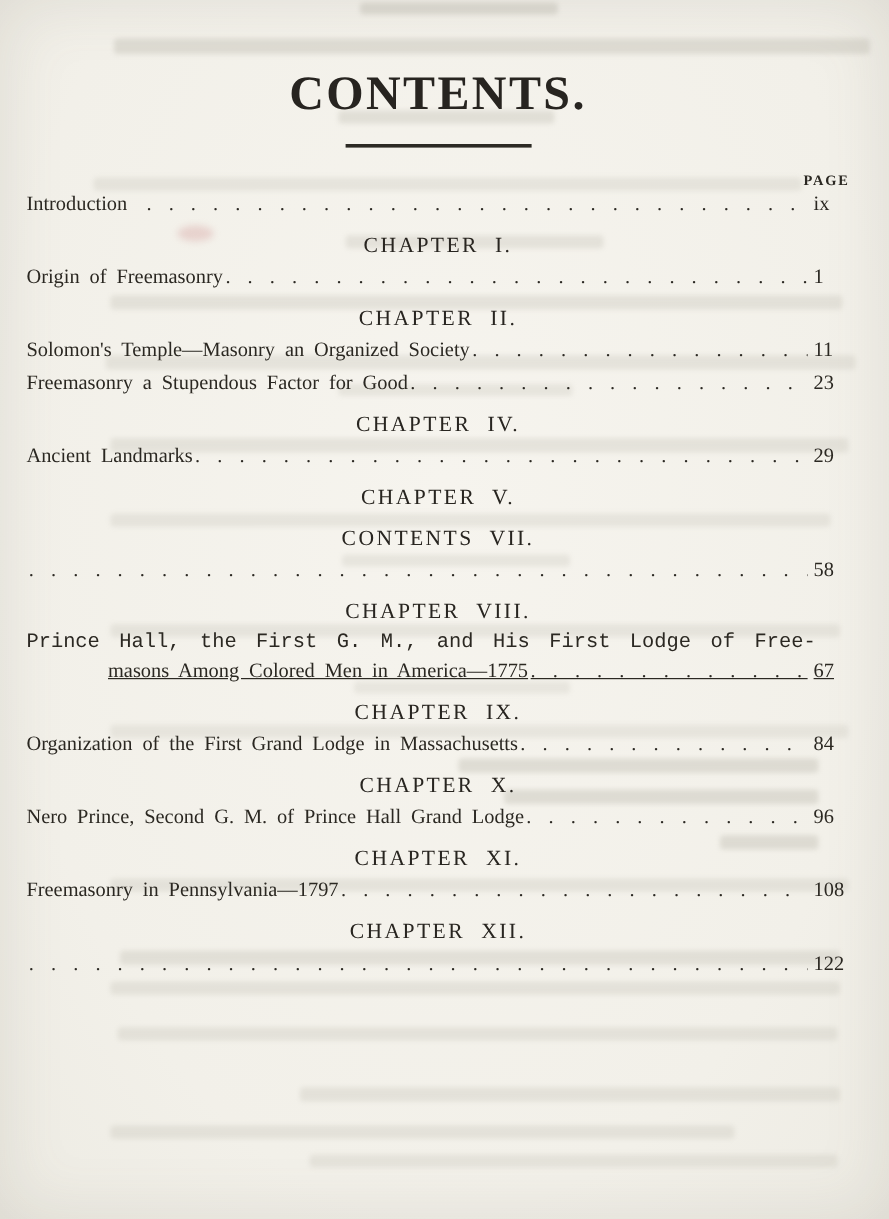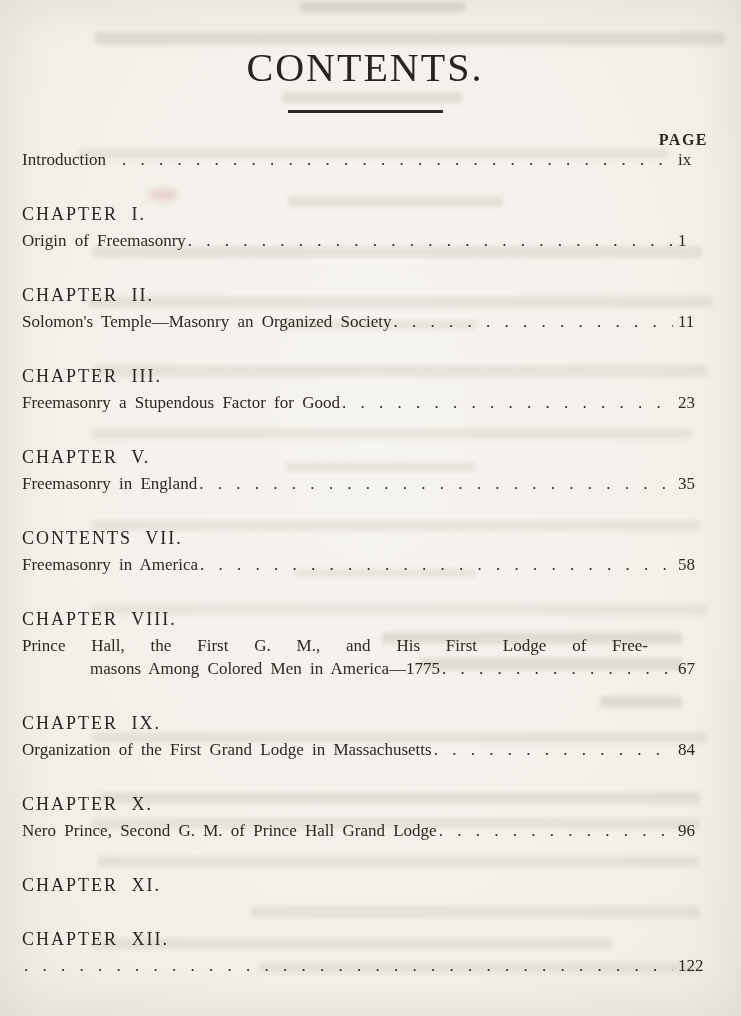--- a/index.html
+++ b/index.html
@@ -24,66 +24,67 @@
   }
   .smudge {
     position: absolute;
     background: rgba(205,140,140,.30);
     border-radius: 50%;
     filter: blur(3px);
   }
   .content { position: relative; z-index: 1; padding: 0 33px 0 22px; }
 
   .doc-title {
-    margin: 2px;
+    margin: 12px;
     padding-top: 44px;
     text-align: center;
     font-size: 40px;
     line-height: 44px;
-    font-weight: normal;
+    font-weight: bold;
     letter-spacing: 2px;
     color: #272420;
   }
   .title-rule {
     width: 155px;
     height: 3px;
     background: #2c2a24;
     margin: 20px auto 0 auto;
   }
   .page-col-label {
     margin-top: 20px;
     text-align: right;
-    font-size: 16px;
+    font-size: 12px;
     font-weight: bold;
     letter-spacing: 1.5px;
     line-height: 14px;
     color: #2b2822;
   }
 
   .entry-line {
     display: flex;
     align-items: baseline;
     font-size: 17px;
     line-height: 20px;
     word-spacing: 4px;
     white-space: nowrap;
   }
   .intro-row { margin-top: 3px; }
   .intro-row .leader { margin-left: 16px; }
 
   .chap-heading {
-    margin-top: 34px;
+    margin-top: 14px;
+    text-align: center;
     font-size: 18px;
     line-height: 20px;
     letter-spacing: 2px;
     word-spacing: 7px;
     color: #282520;
   }
   .entry { margin-top: 7px; }
-  .entry .entry-line + .entry-line { margin-top: 3px; }
+  .entry .entry-line + .entry-line { margin-top: 3px; text-decoration: underline; }
 
   .etext { flex: 0 0 auto; }
   .leader {
     flex: 1 1 auto;
     overflow: hidden;
     min-width: 10px;
     margin: 0 5px 0 2px;
     white-space: nowrap;
   }
   .leader::before {
@@ -95,20 +96,21 @@
     min-width: 30px;
     text-align: left;
   }
 
   .entry-line.justify {
     display: block;
     text-align: justify;
     text-align-last: justify;
     padding-right: 60px;
     word-spacing: 6px;
+    font-family: Liberation Mono, monospace;
   }
   .entry-line.indent { margin-left: 68px; }
 </style>
 </head>
 <body>
 
 <div class="page">
   <div class="bleed-layer" id="bleed-layer">
       <div class="bleed-mark" style="left: 300px; top: 2px; width: 165px; height: 10px; opacity: 0.38;"></div>
       <div class="bleed-mark" style="left: 95px; top: 32px; width: 630px; height: 13px; opacity: 0.34;"></div>
@@ -165,48 +167,49 @@
       <div class="entry">
             <div class="entry-line">
               <span class="etext">Solomon's Temple—Masonry an Organized Society</span>
               <span class="leader"></span>
               <span class="pagenum">11</span>
             </div>
           </div>
     </div>
 
     <div class="chapter">
-      <div class="chap-heading">CHAPTER III.</div>
       <div class="entry">
             <div class="entry-line">
               <span class="etext">Freemasonry a Stupendous Factor for Good</span>
               <span class="leader"></span>
               <span class="pagenum">23</span>
             </div>
           </div>
     </div>
 
+    <div class="chapter">
+      <div class="chap-heading">CHAPTER IV.</div>
+      <div class="entry">
+            <div class="entry-line">
+              <span class="etext">Ancient Landmarks</span>
+              <span class="leader"></span>
+              <span class="pagenum">29</span>
+            </div>
+          </div>
+    </div>
 
     <div class="chapter">
       <div class="chap-heading">CHAPTER V.</div>
-      <div class="entry">
-            <div class="entry-line">
-              <span class="etext">Freemasonry in England</span>
-              <span class="leader"></span>
-              <span class="pagenum">35</span>
-            </div>
-          </div>
     </div>
 
 
     <div class="chapter">
       <div class="chap-heading">CONTENTS VII.</div>
       <div class="entry">
             <div class="entry-line">
-              <span class="etext">Freemasonry in America</span>
               <span class="leader"></span>
               <span class="pagenum">58</span>
             </div>
           </div>
     </div>
 
     <div class="chapter">
       <div class="chap-heading">CHAPTER VIII.</div>
       <div class="entry">
             <div class="entry-line justify"><span class="etext">Prince Hall, the First G. M., and His First Lodge of Free-</span></div>
@@ -235,20 +238,27 @@
             <div class="entry-line">
               <span class="etext">Nero Prince, Second G. M. of Prince Hall Grand Lodge</span>
               <span class="leader"></span>
               <span class="pagenum">96</span>
             </div>
           </div>
     </div>
 
     <div class="chapter">
       <div class="chap-heading">CHAPTER XI.</div>
+      <div class="entry">
+            <div class="entry-line">
+              <span class="etext">Freemasonry in Pennsylvania—1797</span>
+              <span class="leader"></span>
+              <span class="pagenum">108</span>
+            </div>
+          </div>
     </div>
 
     <div class="chapter">
       <div class="chap-heading">CHAPTER XII.</div>
       <div class="entry">
             <div class="entry-line">
               <span class="leader"></span>
               <span class="pagenum">122</span>
             </div>
           </div>

